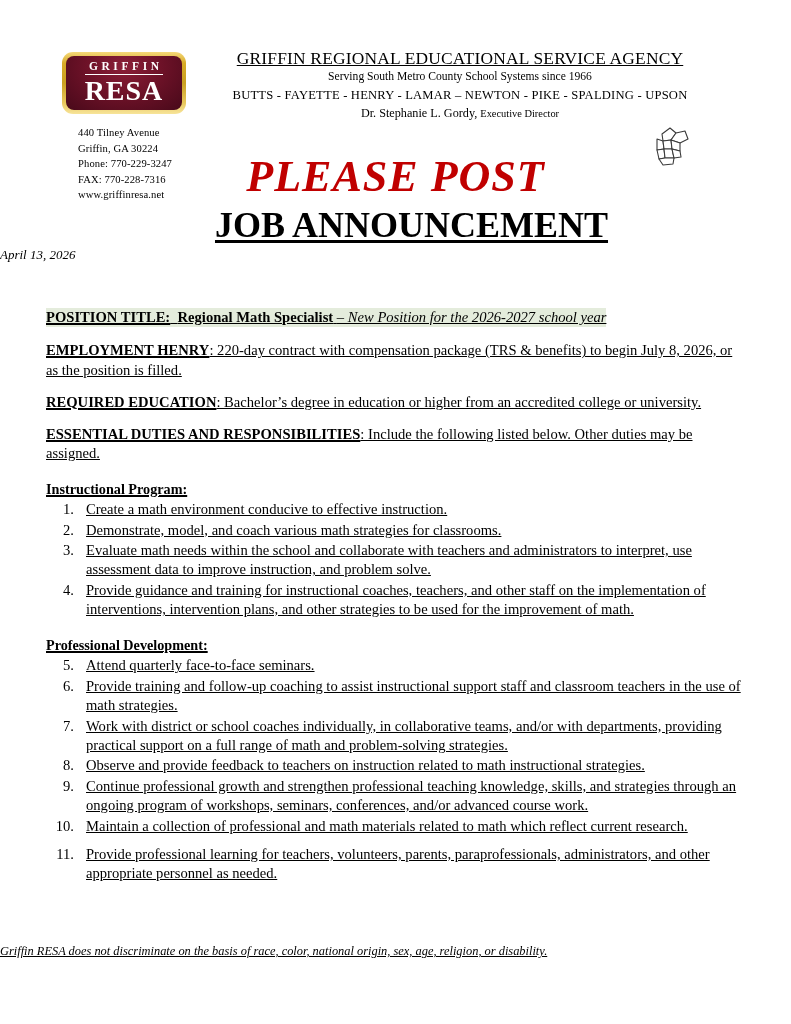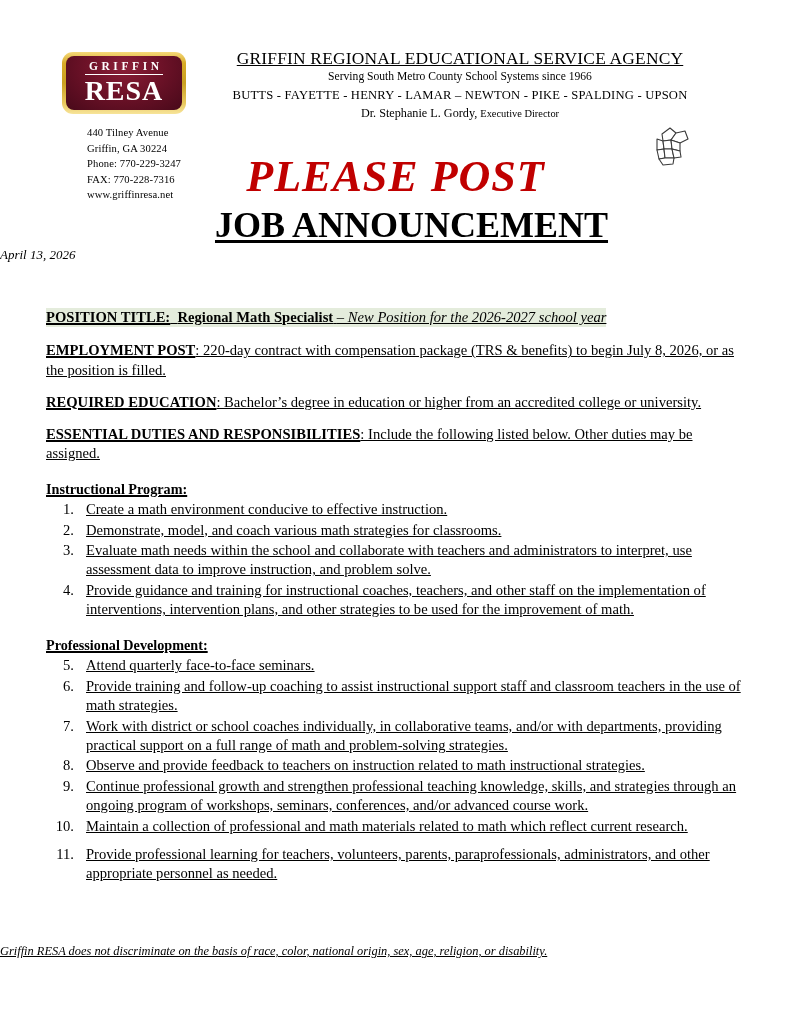--- a/index.html
+++ b/index.html
@@ -115,21 +115,20 @@
   }
 
   
   .address {
     position: absolute;
     left: 78px;
     top: 125px;
     font-size: 10.6px;
     line-height: 1.47;
     letter-spacing: 0.1px;
-    margin-left: 9px;
   }
 
   
   .please-post {
     position: absolute;
     left: 0;
     top: 155px;
     width: 791px;
     text-align: center;
     color: #c00000;
@@ -294,21 +293,21 @@
   <div class="job-announcement"><span>JOB ANNOUNCEMENT</span></div>
   <div class="doc-date">April 13, 2026</div>
 
   <div class="body-area">
 
     <div class="position-line">
       <span class="hl"><span class="sec-head">POSITION TITLE:</span><span>&nbsp; </span><span class="pos-title-name">Regional Math Specialist</span> <span class="pos-title-note">– New Position for the 2026-2027 school year</span></span>
     </div>
 
     <div class="sec">
-      <span class="sec-head">EMPLOYMENT POST</span><span>:  220-day contract with compensation package (TRS &amp; benefits) to begin July 8, 2026, or as the position is filled.</span>
+      <span class="sec-head">EMPLOYMENT HENRY</span><span>:  220-day contract with compensation package (TRS &amp; benefits) to begin July 8, 2026, or as the position is filled.</span>
     </div>
 
     <div class="sec">
       <span class="sec-head">REQUIRED EDUCATION</span><span>: Bachelor’s degree in education or higher from an accredited college or university.</span>
     </div>
 
     <div class="sec">
       <span class="sec-head">ESSENTIAL DUTIES AND RESPONSIBILITIES</span><span>: Include the following listed below. Other duties may be assigned.</span>
     </div>
 

